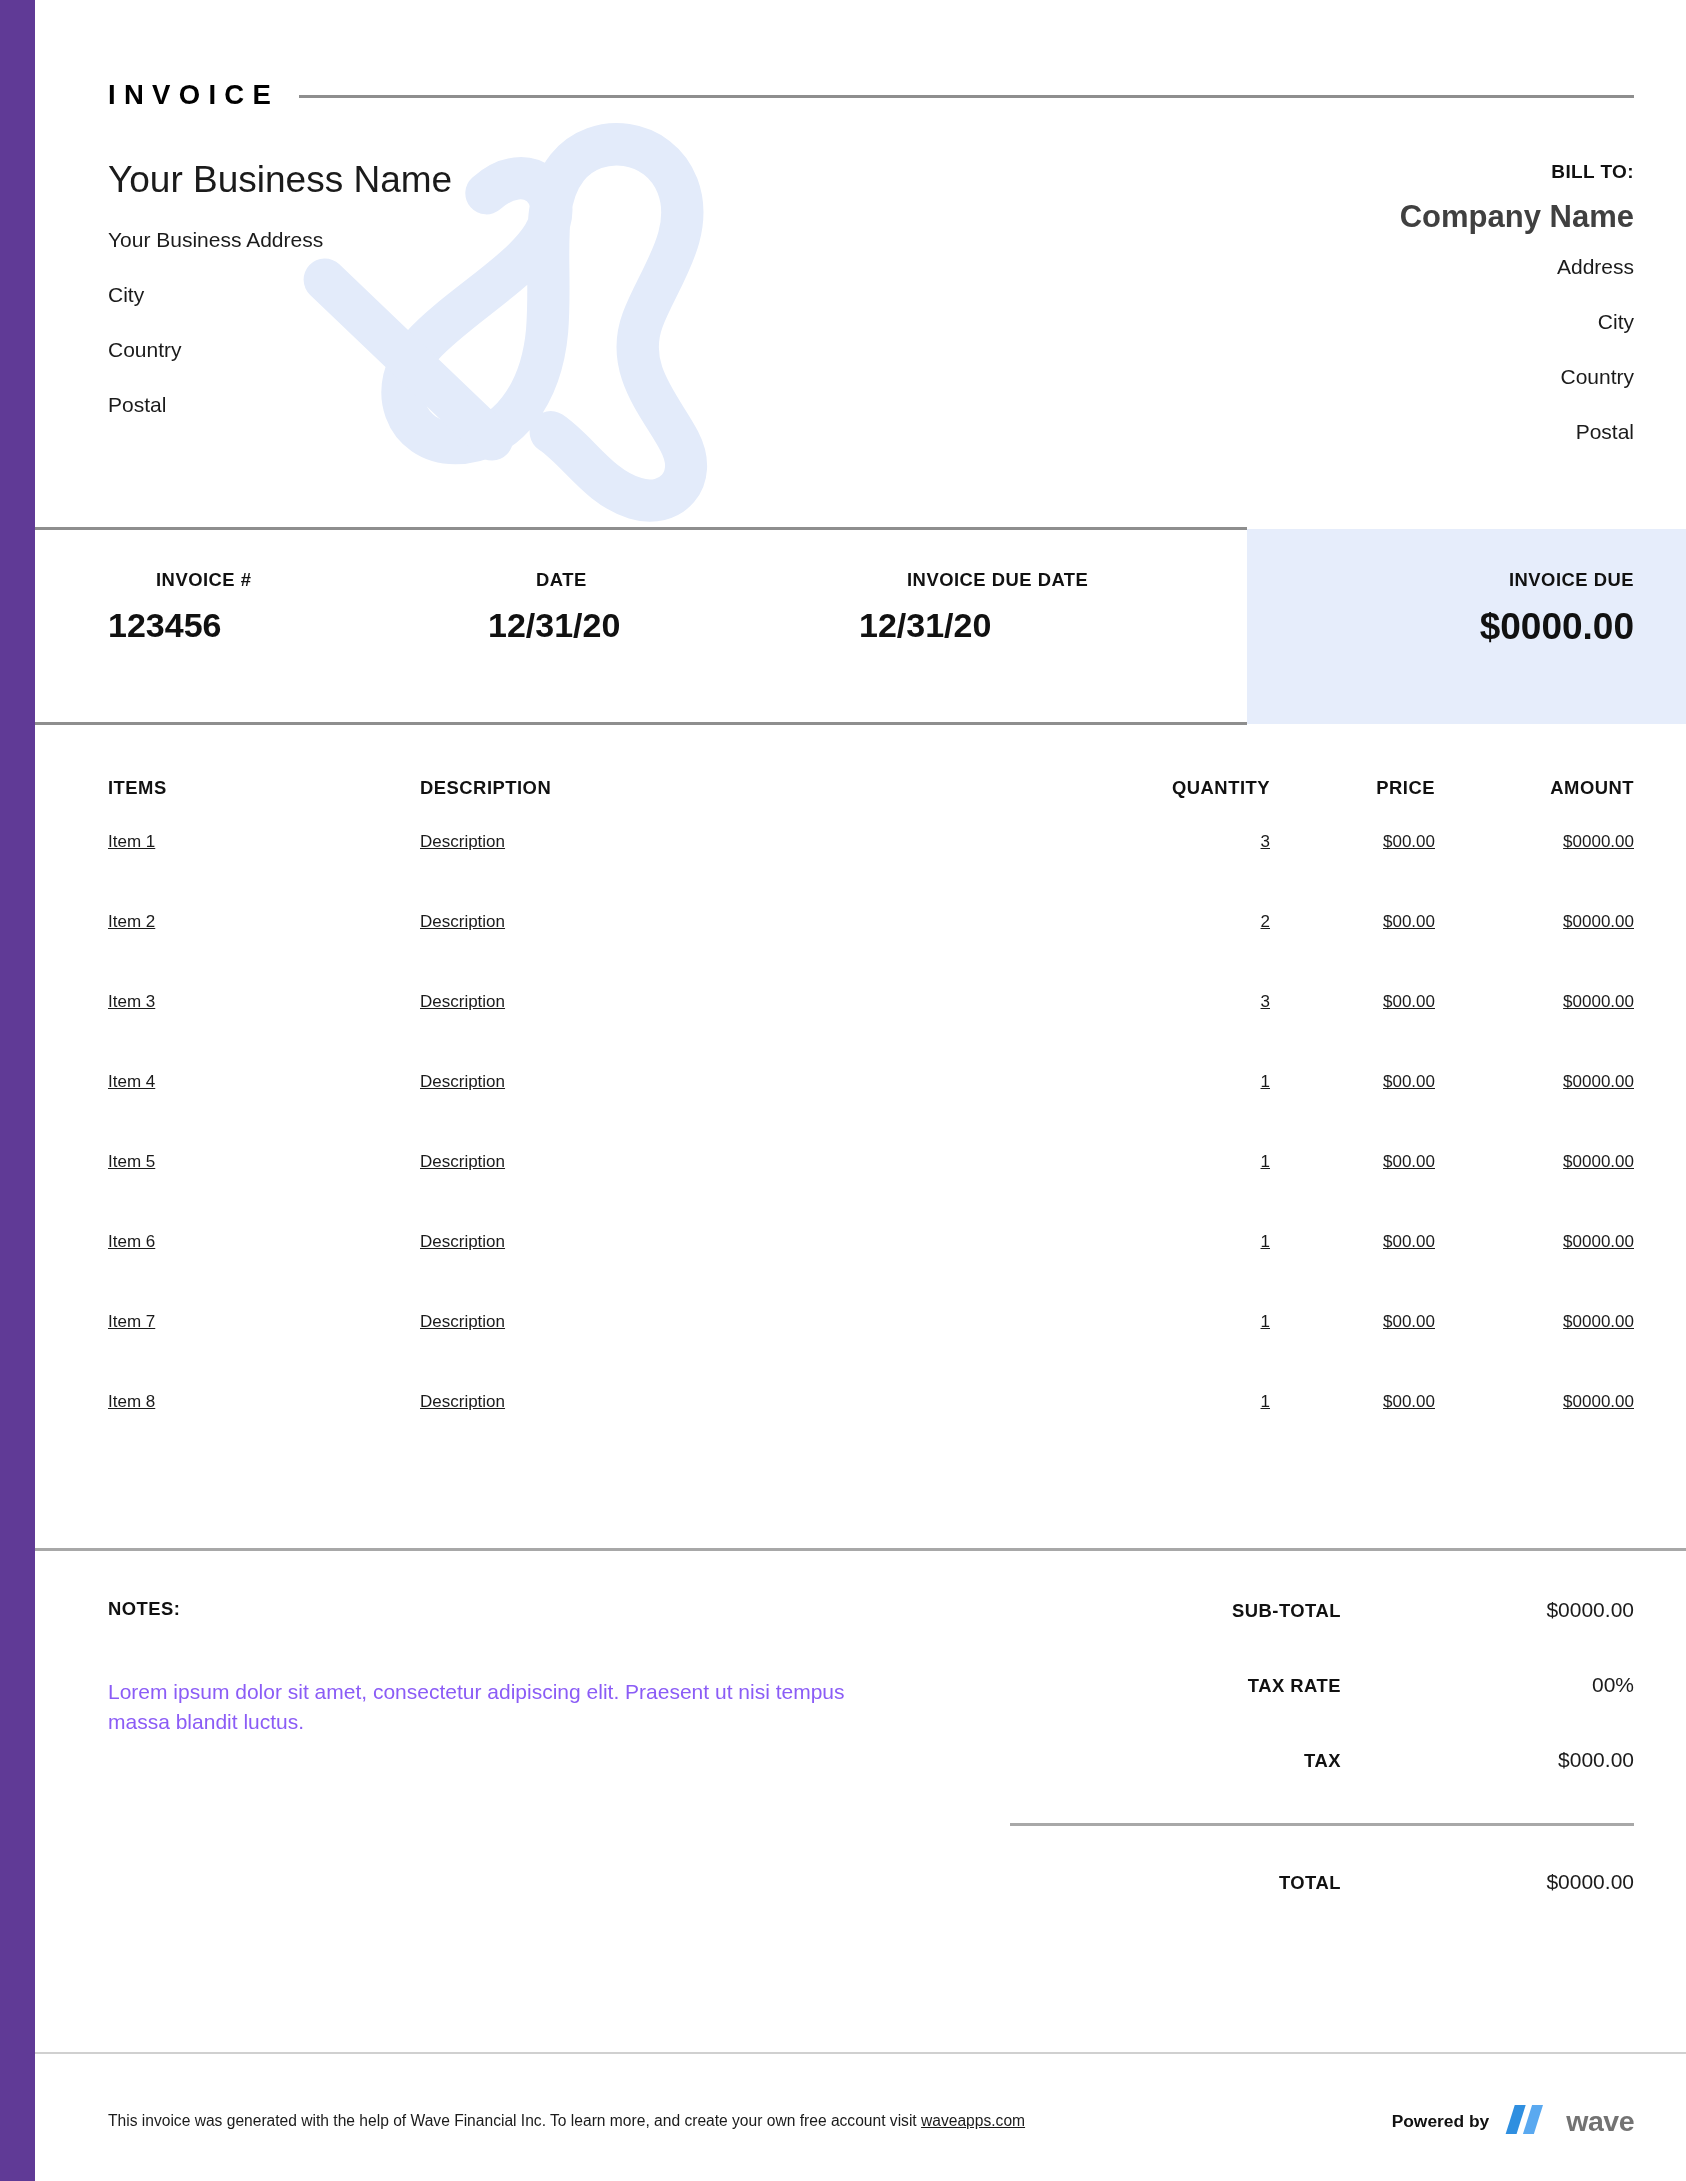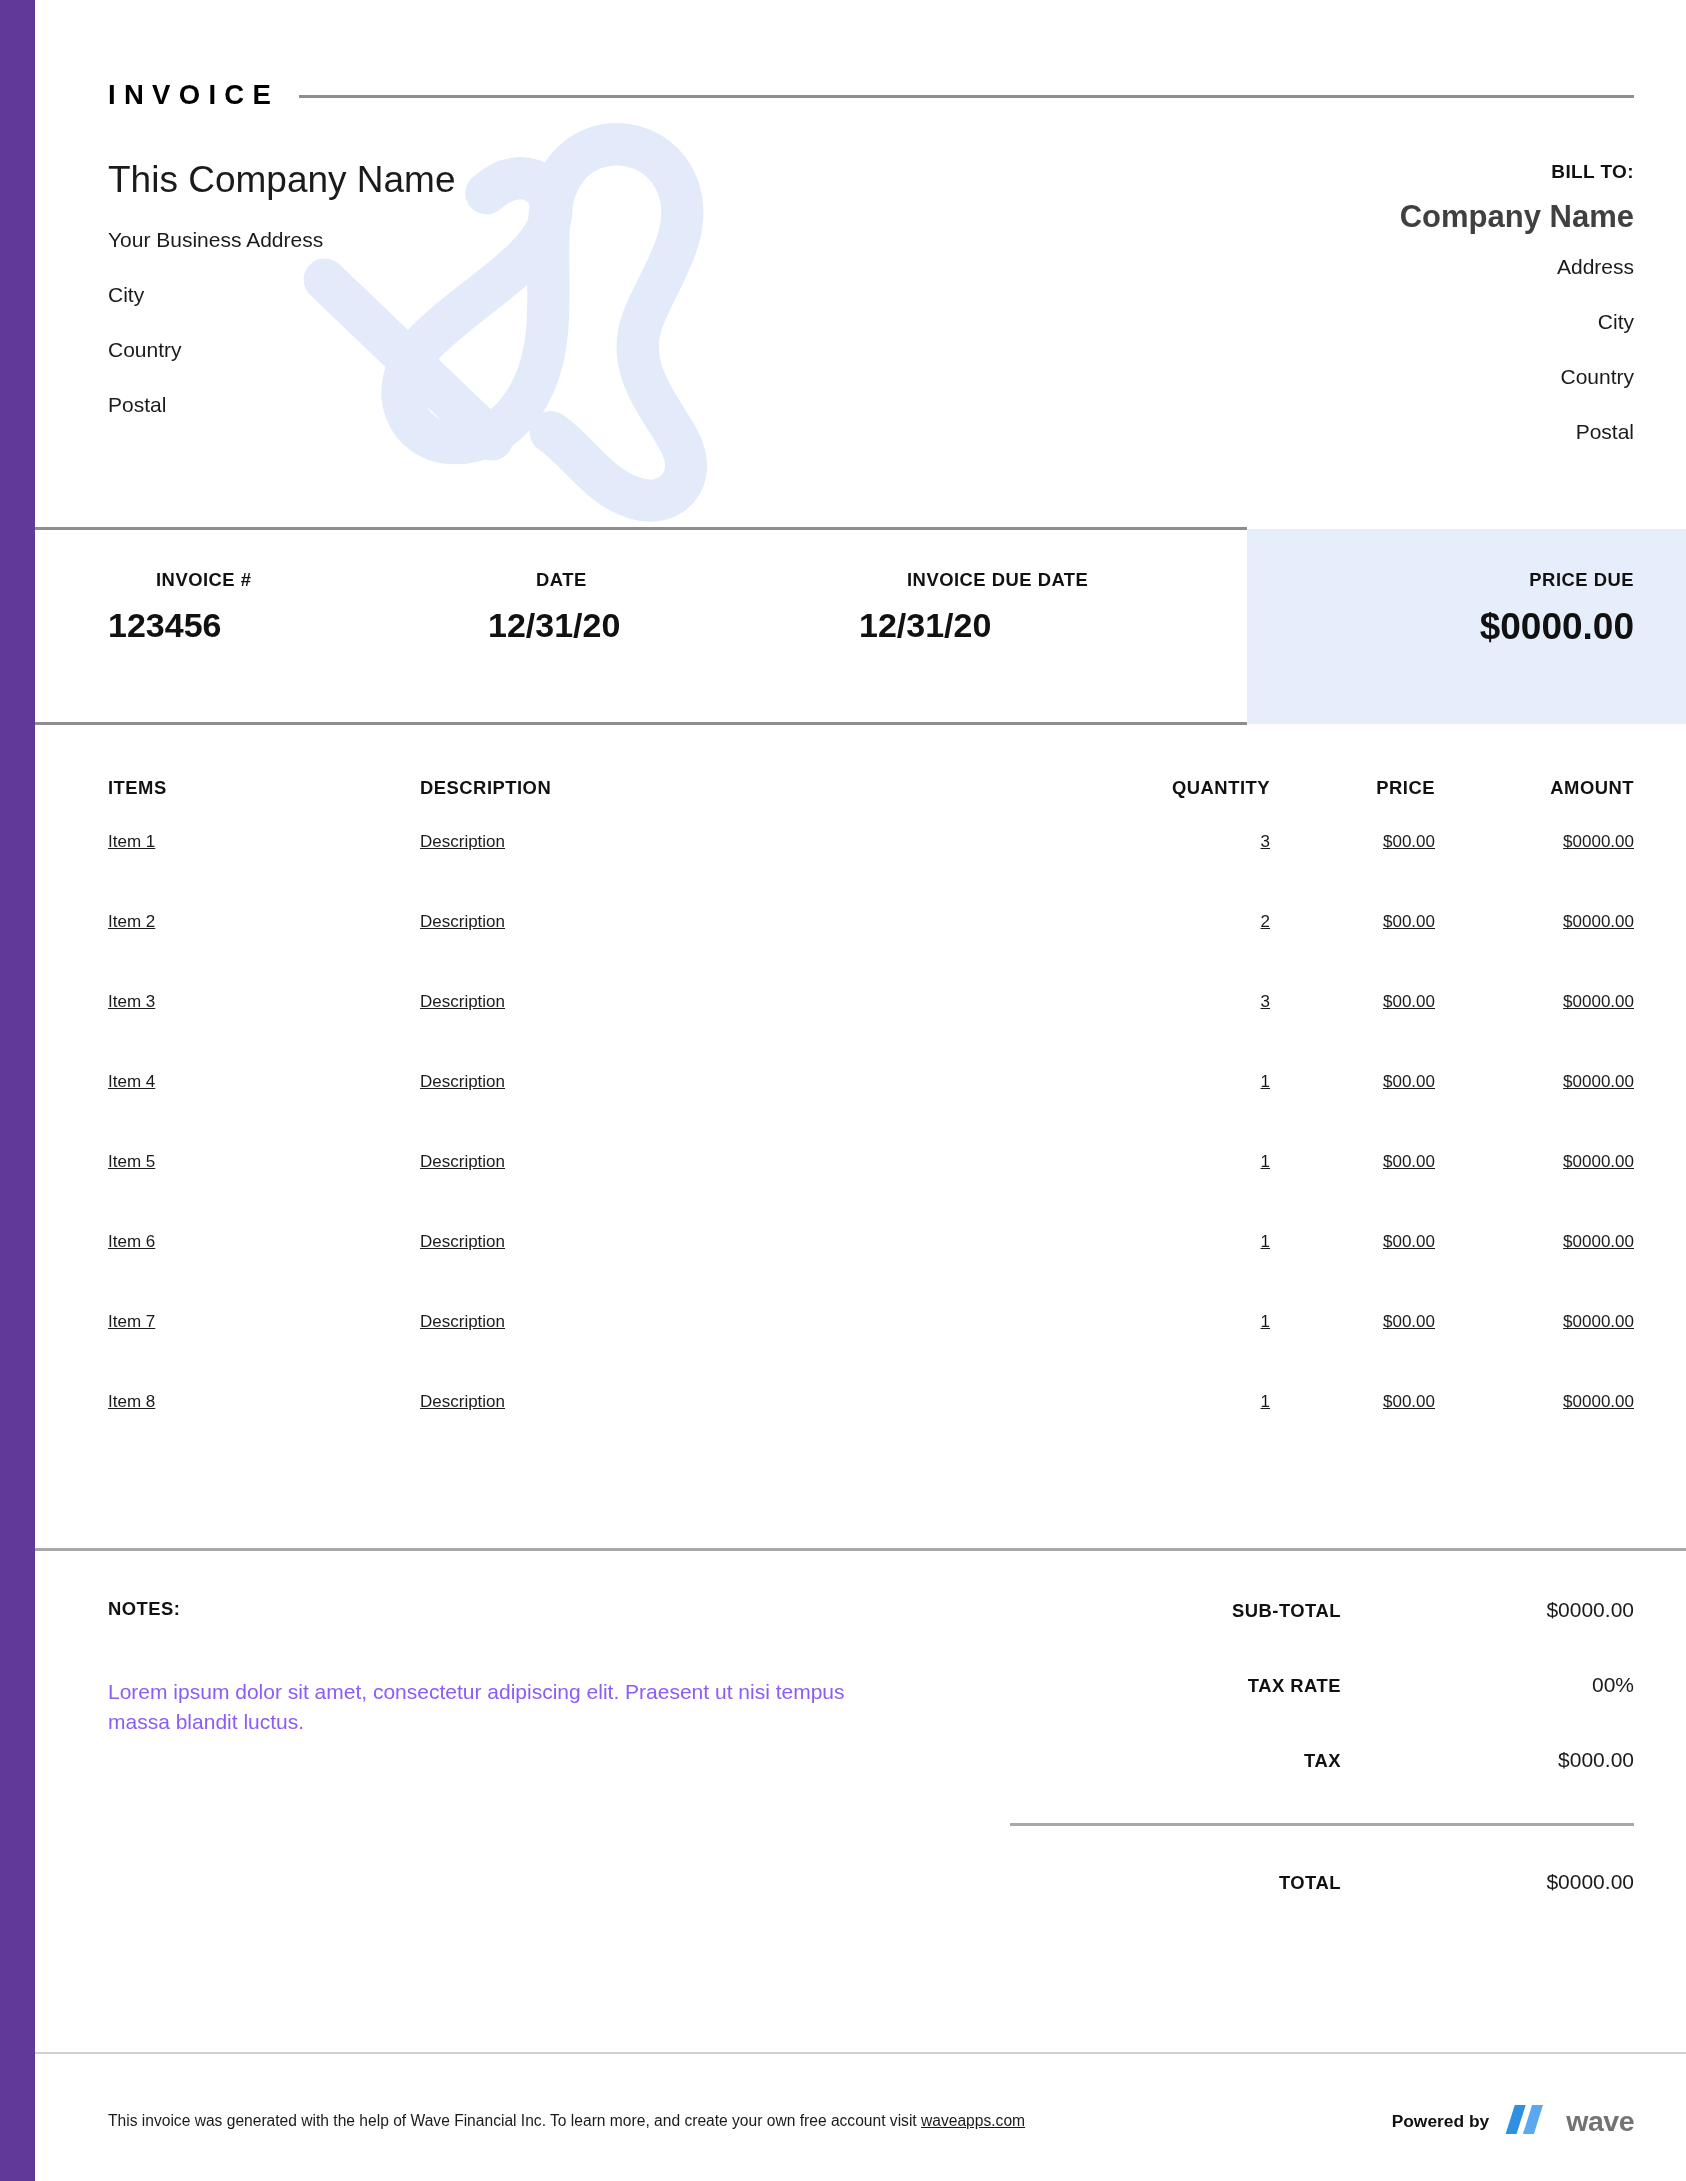--- a/index.html
+++ b/index.html
@@ -354,21 +354,21 @@
     </svg>
   </div>
 
   <div class="title-row">
     <div class="title-word">INVOICE</div>
     <div class="title-rule"></div>
   </div>
 
   <div class="addr-wrap">
     <div class="addr-left">
-      <div class="company-name-big">This Company Name</div>
+      <div class="company-name-big">Your Business Name</div>
       <div class="addr-line">Your Business Address</div>
       <div class="addr-line">City</div>
       <div class="addr-line">Country</div>
       <div class="addr-line">Postal</div>
     </div>
     <div class="addr-right">
       <div class="billto-label">BILL TO:</div>
       <div class="company-name-bold">Company Name</div>
       <div class="addr-line">Address</div>
       <div class="addr-line">City</div>
@@ -388,21 +388,21 @@
     </div>
     <div class="meta-cell cell-date">
       <div class="meta-label">DATE</div>
       <div class="meta-value">12/31/20</div>
     </div>
     <div class="meta-cell cell-due">
       <div class="meta-label">INVOICE DUE DATE</div>
       <div class="meta-value">12/31/20</div>
     </div>
     <div class="meta-cell cell-amt">
-      <div class="meta-label">PRICE DUE</div>
+      <div class="meta-label">INVOICE DUE</div>
       <div class="meta-value">$0000.00</div>
     </div>
   </div>
 
   <div class="table">
     <div class="t-row t-head">
       <div class="c-item">ITEMS</div>
       <div class="c-desc">DESCRIPTION</div>
       <div class="c-qty">QUANTITY</div>
       <div class="c-price">PRICE</div>

